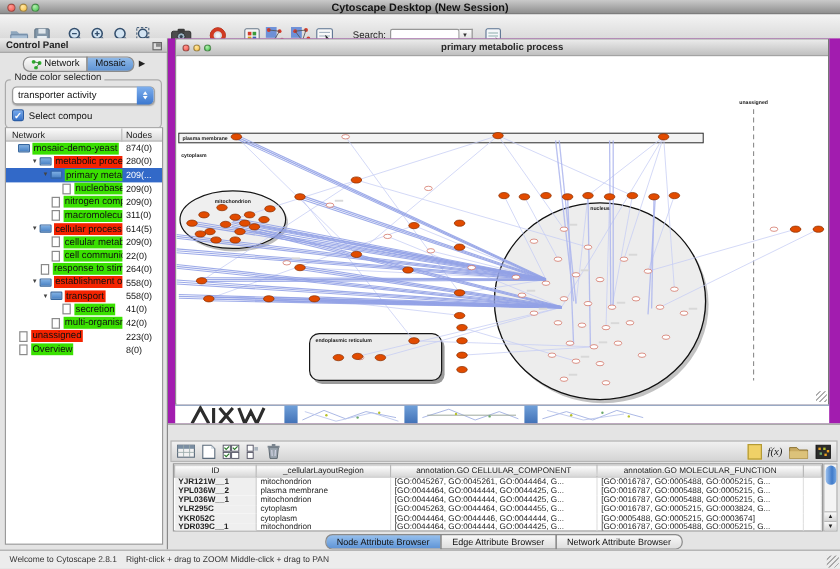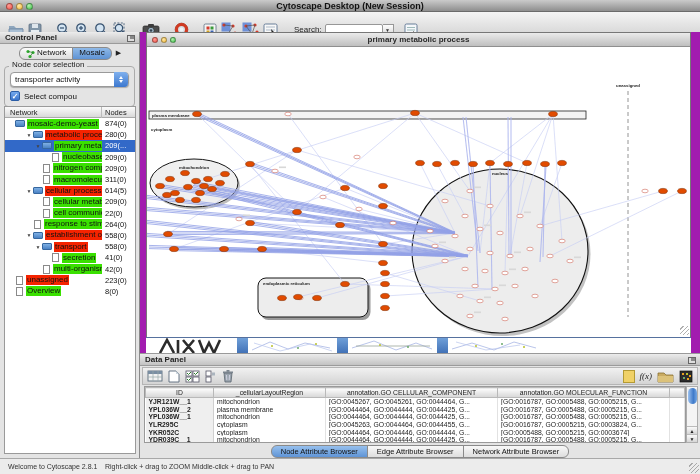--- a/index.html
+++ b/index.html
@@ -654,24 +654,20 @@
         <text x="47" y="122" font-size="4.3" font-weight="bold" fill="#1a1a1a" text-anchor="middle" font-family="Liberation Sans, sans-serif">mitochondrion</text>
         <text x="353" y="128" font-size="4.3" font-weight="bold" fill="#1a1a1a" text-anchor="middle" font-family="Liberation Sans, sans-serif">nucleus</text>
         <text x="116" y="238" font-size="4.3" font-weight="bold" fill="#1a1a1a" text-anchor="start" font-family="Liberation Sans, sans-serif">endoplasmic reticulum</text>
         <text x="481" y="40" font-size="4.3" font-weight="bold" fill="#1a1a1a" text-anchor="middle" font-family="Liberation Sans, sans-serif">unassigned</text>
       </svg>
     <span class="grip"></span>
   </div>
 </div>
 
 <div class="data-panel">
-  <div class="panel-head">
-    <span>Data Panel</span>
-    <span class="floatico"></span>
-  </div>
   <div class="dp-toolbar">
     <span class="dpi">
         <svg width="16" height="12">
           <rect x="1" y="1" width="14" height="10" fill="#f2f2f2" stroke="#5a6a7a" stroke-width="0.9"></rect>
           <rect x="1" y="1" width="14" height="3" fill="#7a8ea2"></rect>
           <line x1="1" y1="7" x2="15" y2="7" stroke="#9aa" stroke-width="0.7"></line>
           <line x1="6" y1="1" x2="6" y2="11" stroke="#9aa" stroke-width="0.7"></line>
           <line x1="11" y1="1" x2="11" y2="11" stroke="#9aa" stroke-width="0.7"></line>
         </svg>
       </span>

